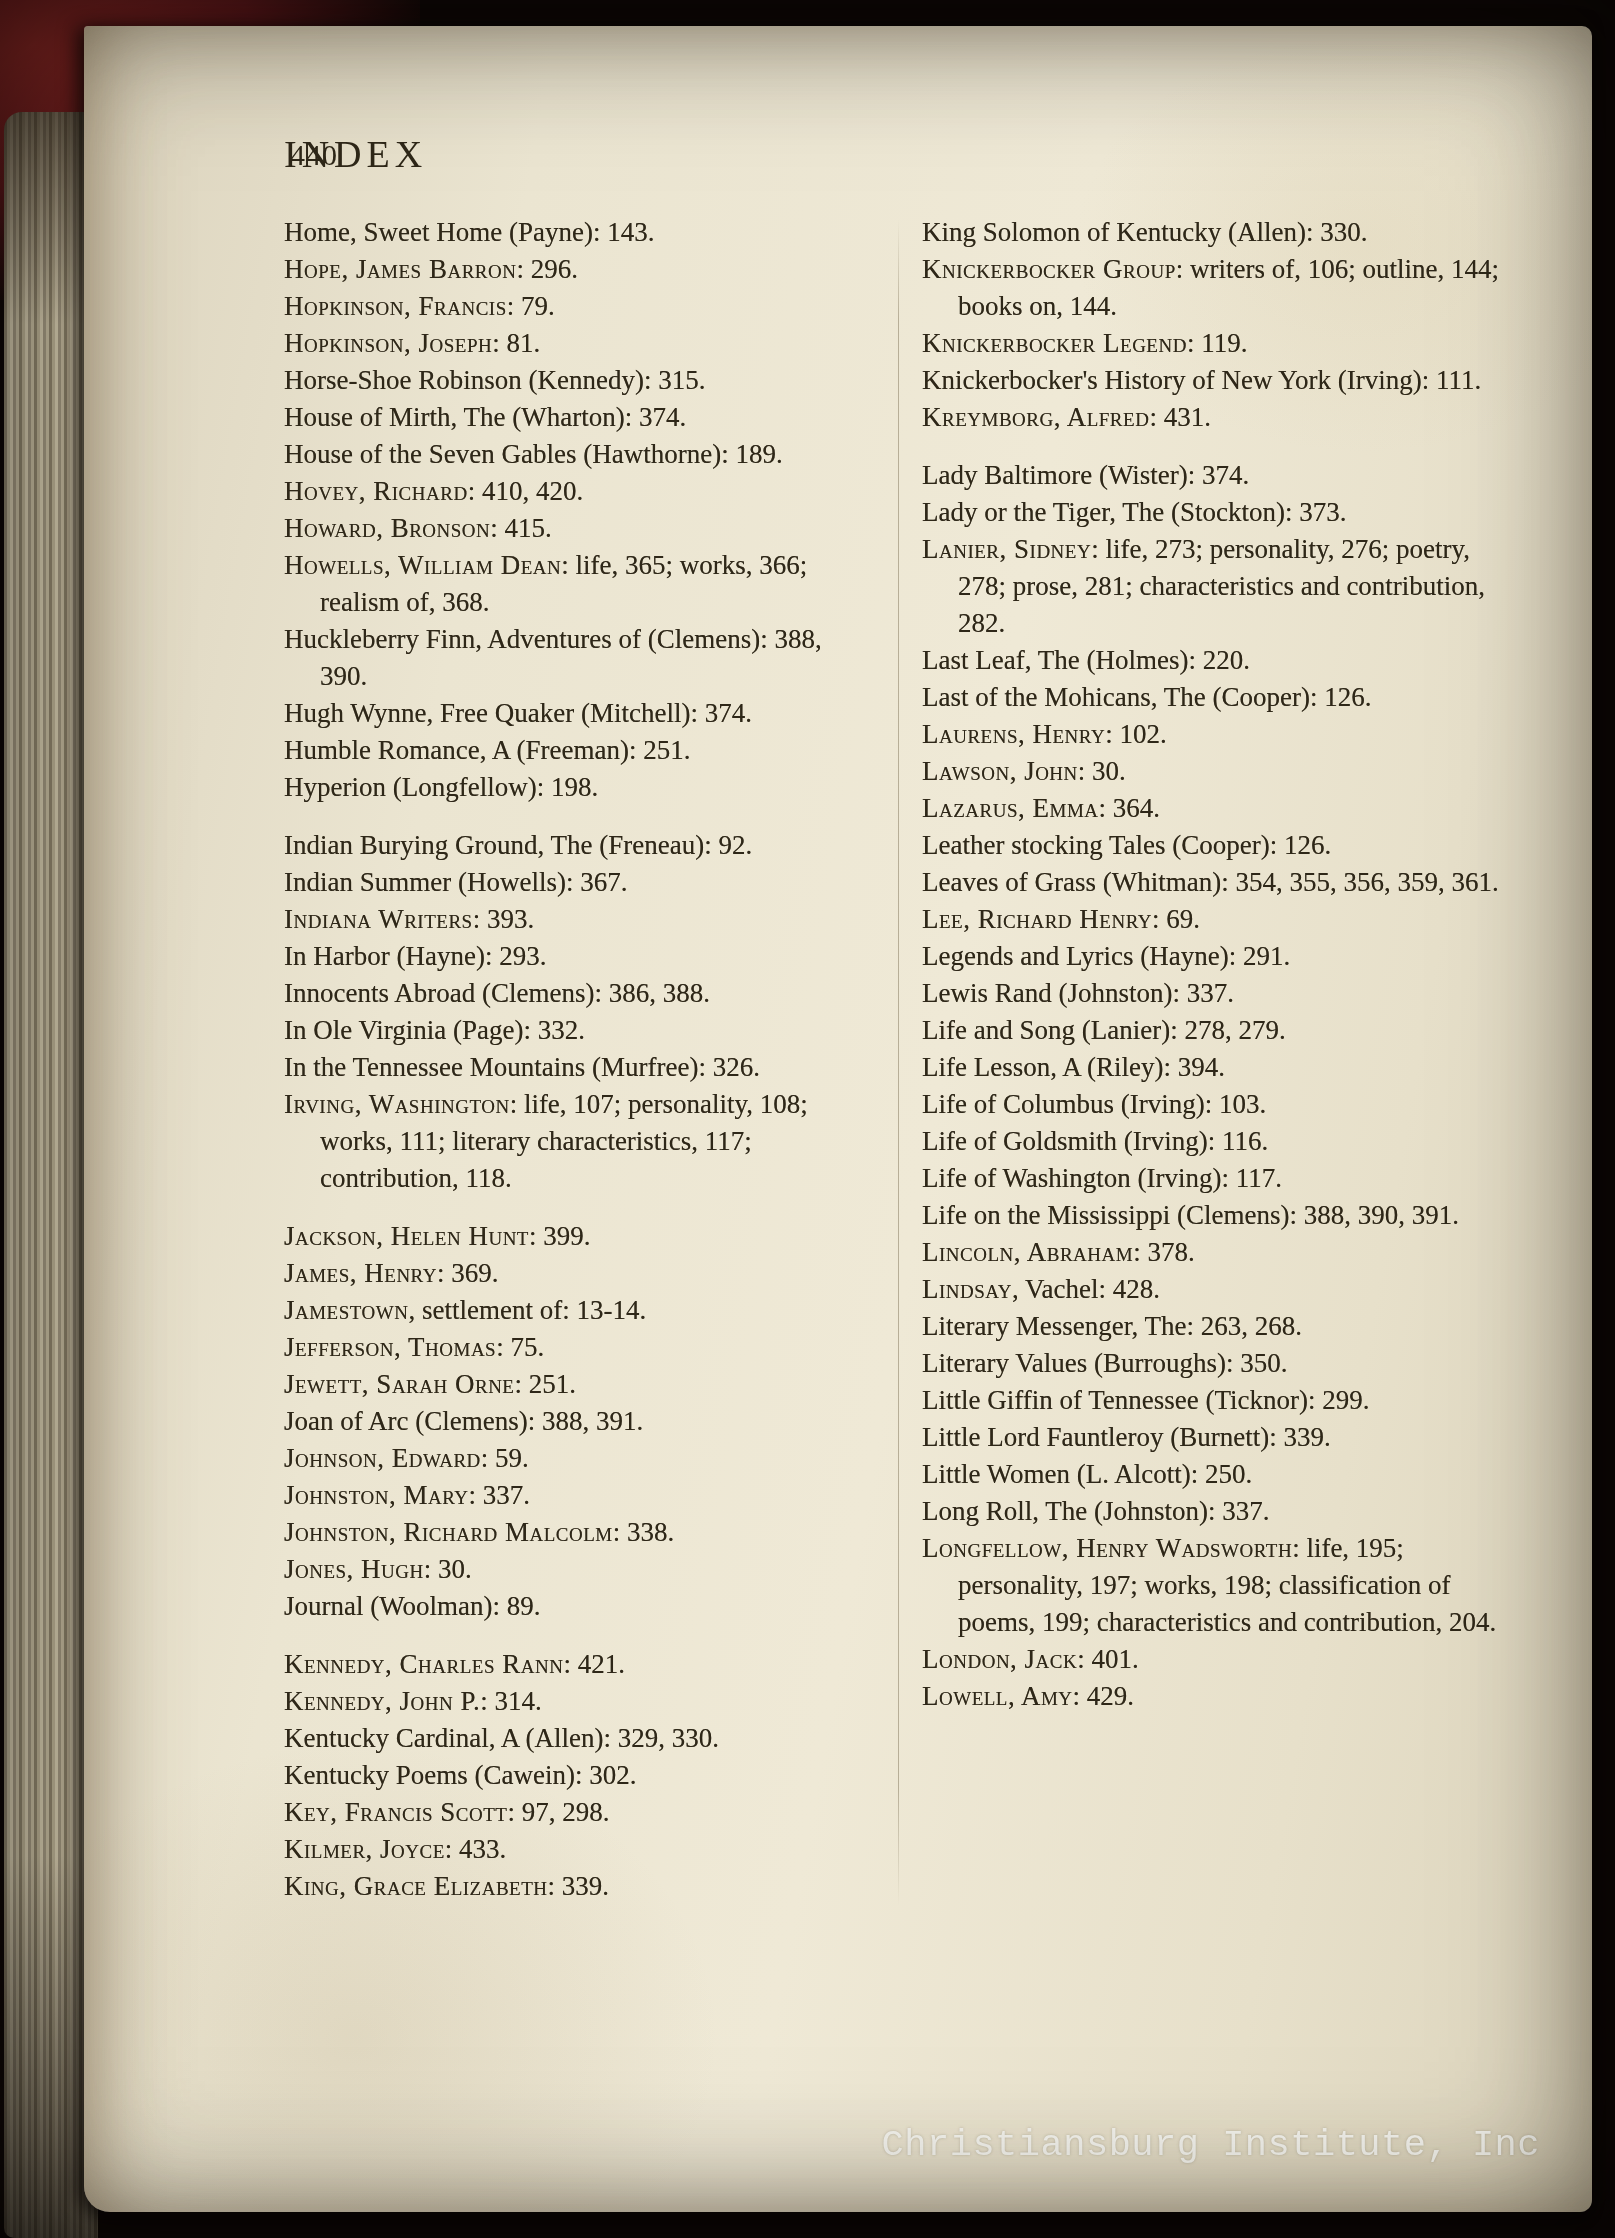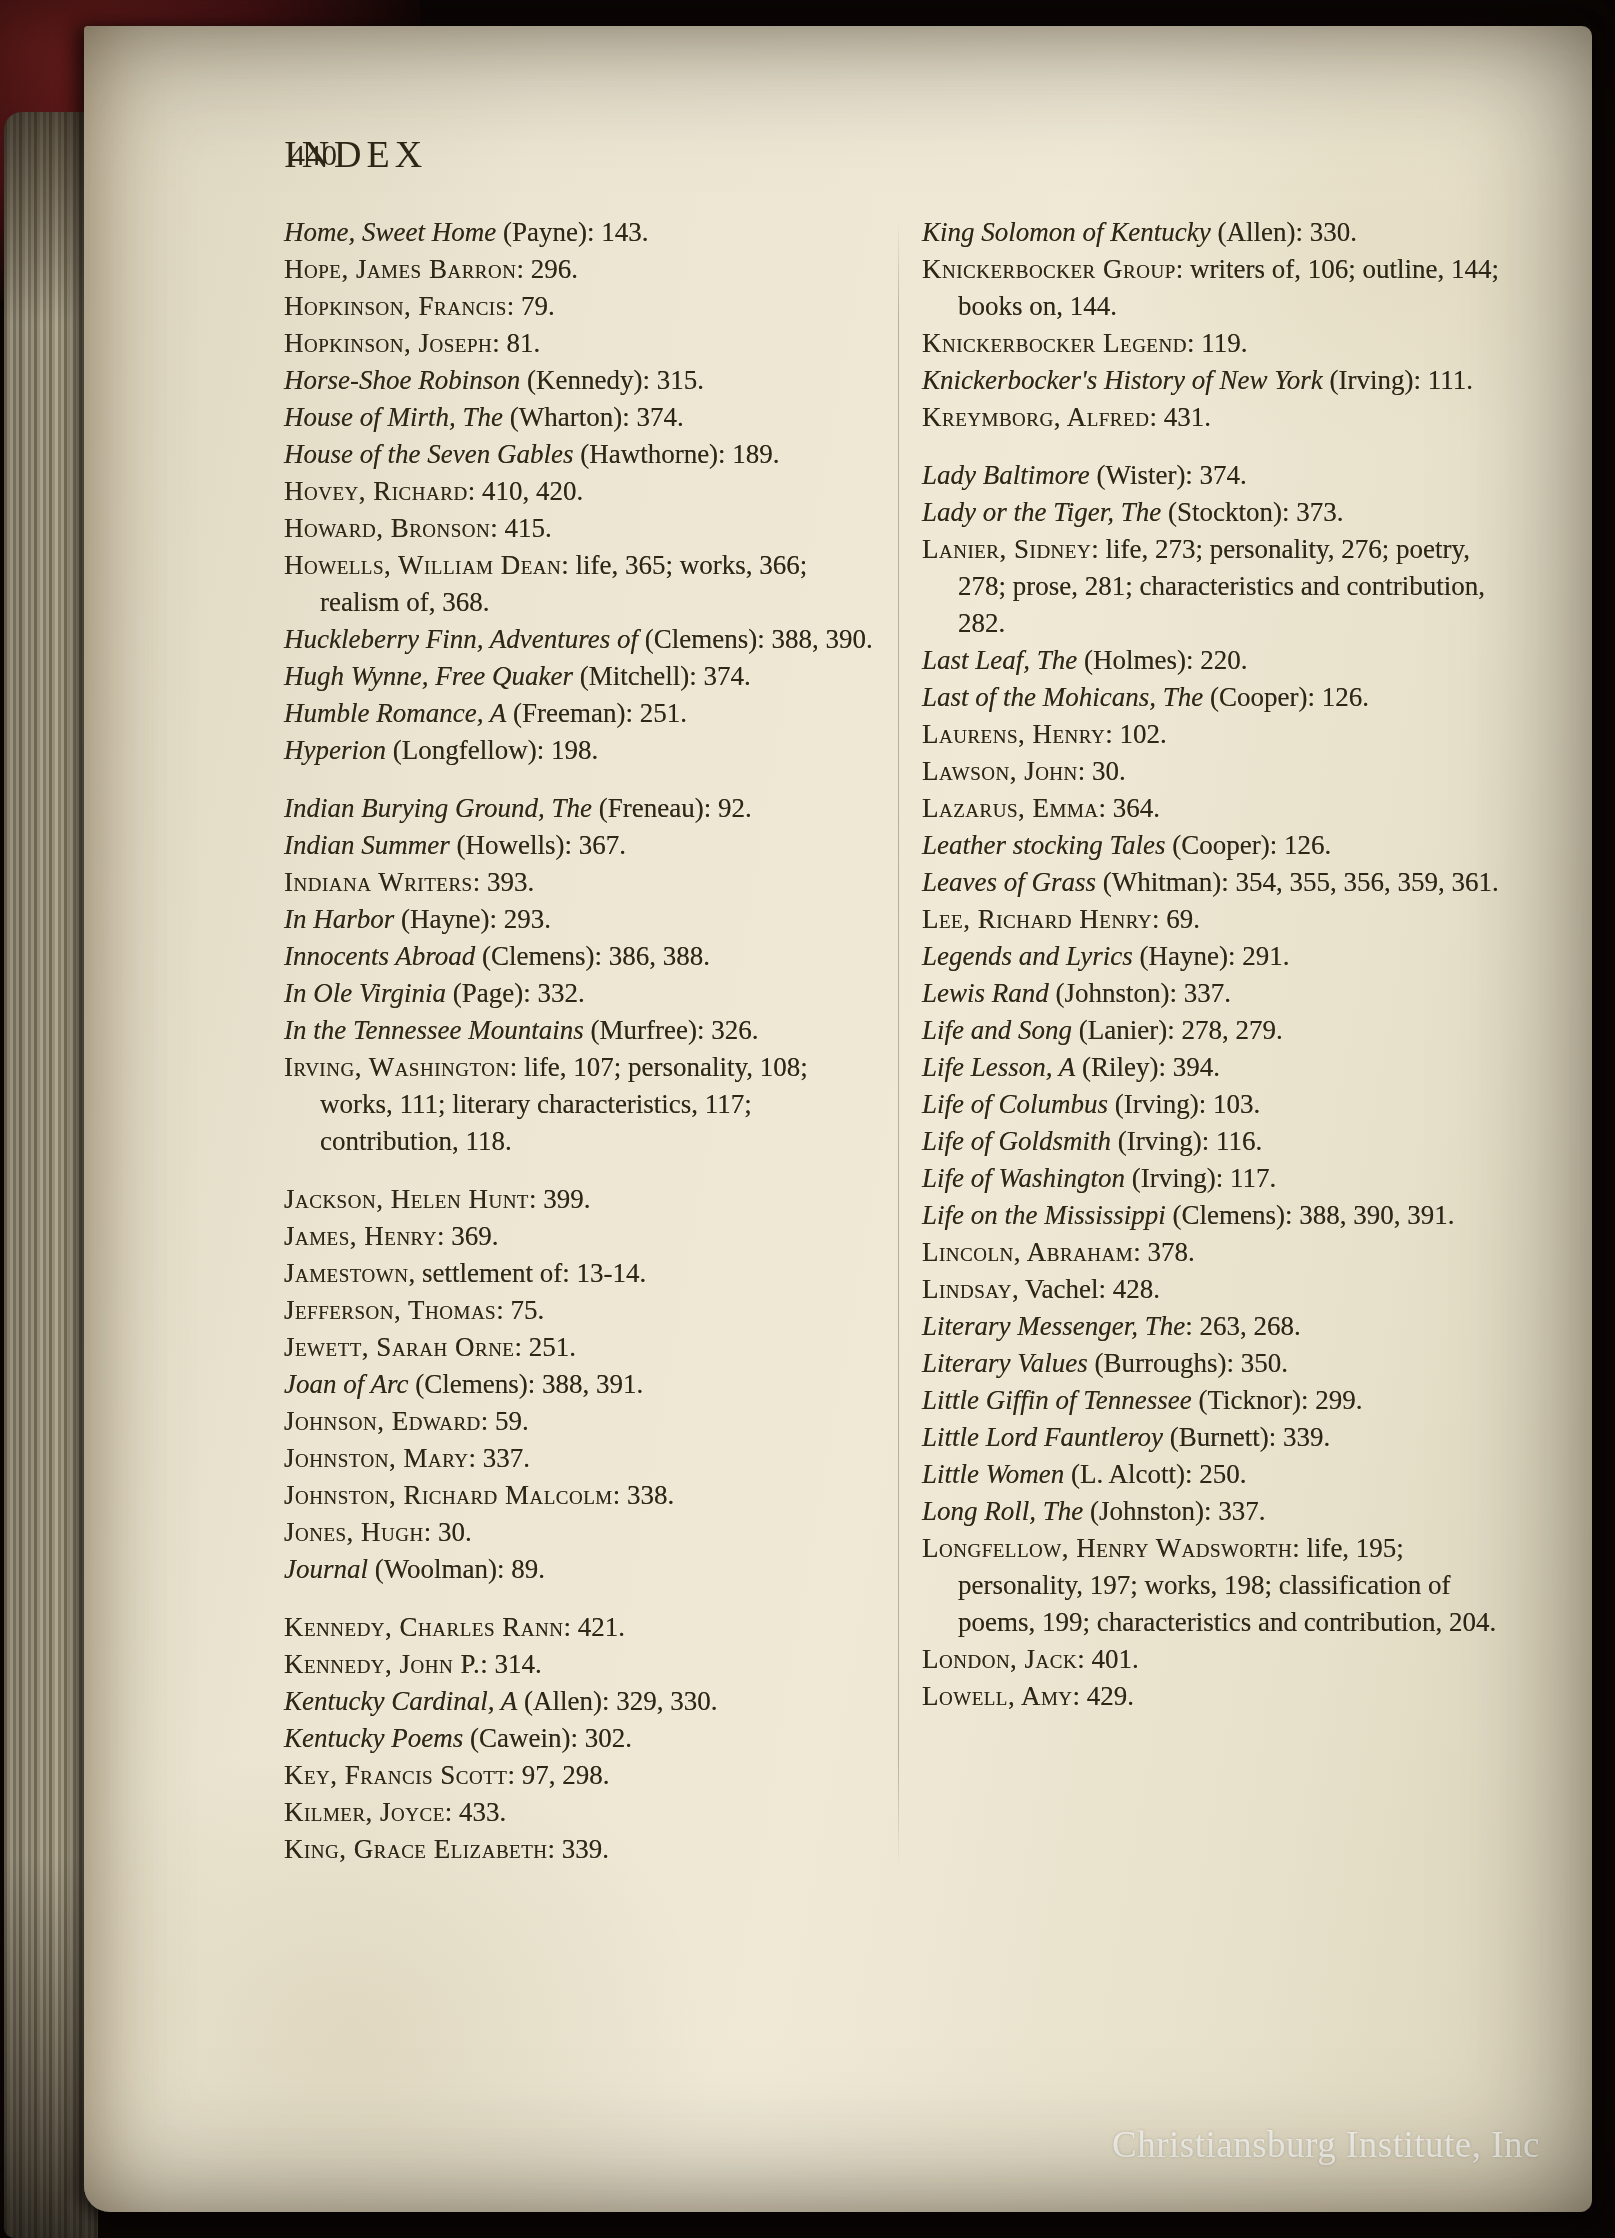--- a/index.html
+++ b/index.html
@@ -75,27 +75,27 @@
     width:1px; flex:0 0 1px;
     margin:6px 23px 0 23px;
     background:linear-gradient(180deg, transparent 0, #b7ae97 6%, #b7ae97 93%, transparent 100%);
     align-self:stretch;
   }
 
   .group{ margin-bottom:21px; }
   .group:last-child{ margin-bottom:0; }
   .entry{ padding-left:36px; text-indent:-36px; }
 
-  .it{ font-style:italic; }
+  .it{ }
   .sc{ font-variant:small-caps; letter-spacing:.5px; }
   .rg{ }
 
   .watermark{
     position:absolute; right:52px; bottom:46px;
-    font-family:Liberation Serif, serif;
+    font-family:Liberation Mono, monospace;
     font-size:37px;
     color:rgba(251,250,246,.88);
     letter-spacing:.5px;
     text-shadow:0 0 3px rgba(110,100,80,.35);
   }
 </style>
 </head>
 <body>
 
 <div class="photo">

